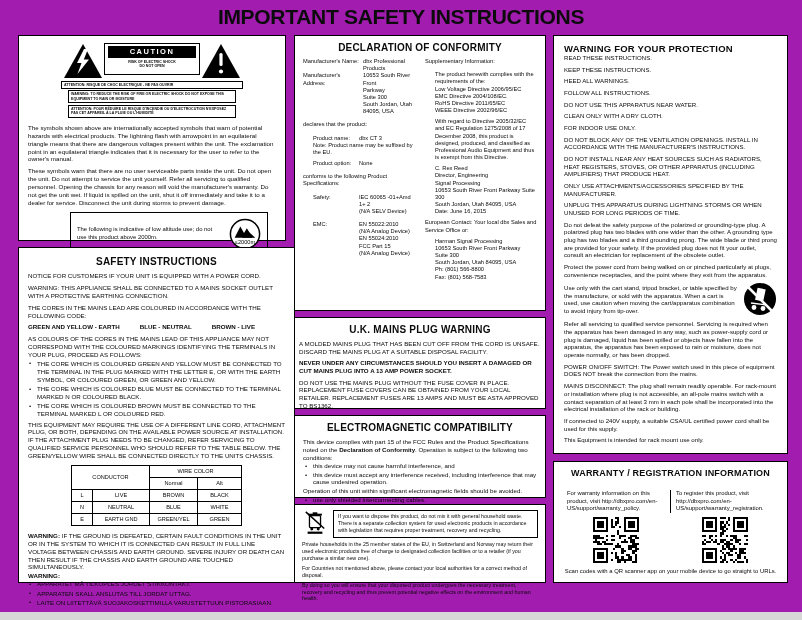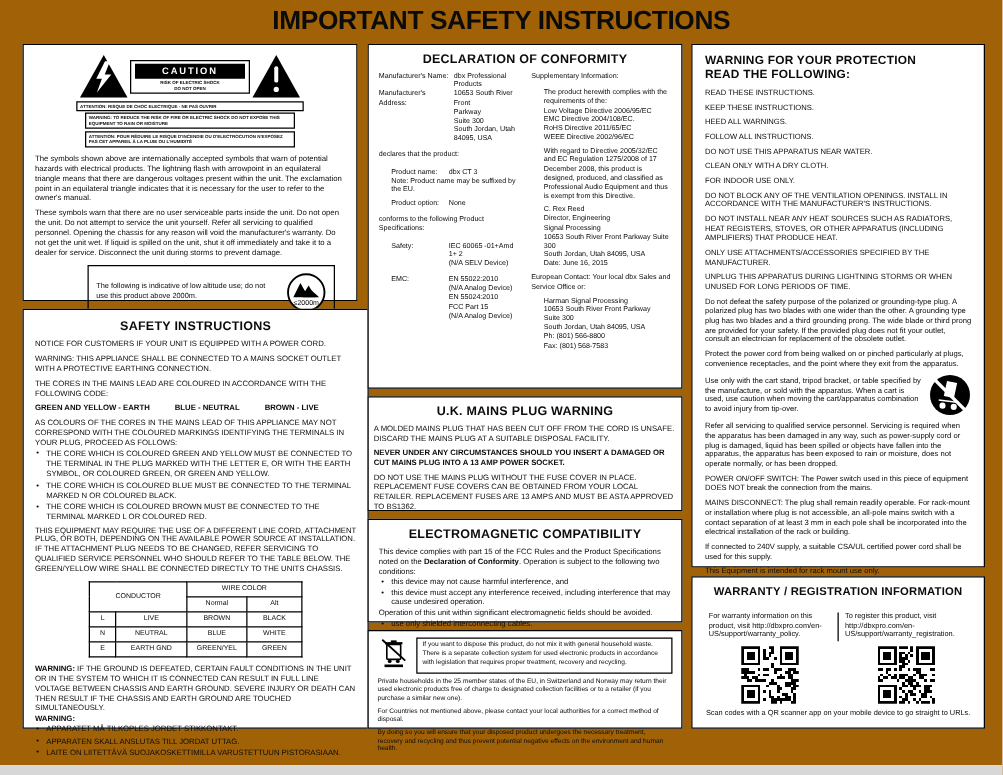--- a/index.html
+++ b/index.html
@@ -1,17 +1,17 @@
 <!DOCTYPE html>
 <html><head>
 <meta charset="utf-8">
 <style>
   * { box-sizing: border-box; margin: 0; padding: 0; }
   html,body { width:802px; height:620px; background:#fff; }
-  .page { position:relative; width:802px; height:620px; background:#a16207;
+  .page { position:relative; width:802px; height:620px; background:#a21caf;
           font-family:"Liberation Sans", sans-serif; color:#0b0b0b; overflow:hidden; }
   .page-title { position:absolute; top:5px; left:0; right:0; text-align:center;
                 font-size:21px; font-weight:bold; letter-spacing:-0.3px; }
   .box { position:absolute; border:1.5px solid #000; background:#fff; }
   #box-symbols   { left:18px;  top:35px;  width:268px; height:206px; padding:7px 9px 6px; }
   #box-safety    { left:18px;  top:247px; width:277px; height:336px; padding:8px 9px; }
   #box-doc       { left:294px; top:35px;  width:252px; height:276px; padding:6px 8px; }
   #box-uk        { left:294px; top:317px; width:252px; height:92px;  padding:6px 4px; }
   #box-emc       { left:294px; top:415px; width:252px; height:83px;  padding:6px 8px; }
   #box-disposal  { left:294px; top:504px; width:252px; height:79px;  padding:5px 7px; }
@@ -26,21 +26,21 @@
   .fb  { font-size:6.2px; line-height:1.27; }
   .fg  { font-size:6.1px; line-height:1.26; }
   .fd  { font-size:5.7px; line-height:1.26; }
   .fdi { font-size:5.3px; line-height:1.28; }
   .p   { margin-bottom:4px; }
   .pt  { margin-bottom:3.5px; }
   .bold { font-weight:bold; }
 
   
   .caution-wrap { width:182px; margin:0 auto 6px; }
-  .caution-row { display:flex; align-items:flex-end; justify-content:center; }
+  .caution-row { display:flex; justify-content:center; }
   .tri { width:40px; height:36px; flex:0 0 auto; }
   .caution-center { border:1px solid #000; width:96px; padding:2px 3px 1px; margin:0 1px 4px; text-align:center; }
   .caution-chip { background:#000; color:#fff; font-weight:bold; font-size:7.5px;
                   letter-spacing:1.5px; padding:1px 0 2px; margin-bottom:1.5px; }
   .micro  { font-size:3.6px; line-height:1.25; font-weight:bold; }
   .microb { border:1px solid #000; padding:1px 2px; margin:1.5px auto 0; text-align:left; }
   .strip-full { width:182px; }
   .strip-inner { width:168px; }
 
   
@@ -326,21 +326,20 @@
       </div>
       <div class="disp-note fdi">If you want to dispose this product, do not mix it with general household waste. There is a separate collection system for used electronic products in accordance with legislation that requires proper treatment, recovery and recycling.</div>
     </div>
     <p class="fdi pt">Private households in the 25 member states of the EU, in Switzerland and Norway may return their used electronic products free of charge to designated collection facilities or to a retailer (if you purchase a similar new one).</p>
     <p class="fdi pt">For Countries not mentioned above, please contact your local authorities for a correct method of disposal.</p>
     <p class="fdi">By doing so you will ensure that your disposed product undergoes the necessary treatment, recovery and recycling and thus prevent potential negative effects on the environment and human health.</p>
   </div>
 
   <div class="box" id="box-protect">
     <div class="h2">WARNING FOR YOUR PROTECTION</div>
-    <div class="h2" style="margin-bottom:6px;">READ THE FOLLOWING:</div>
     <p class="fg p">READ THESE INSTRUCTIONS.</p>
     <p class="fg p">KEEP THESE INSTRUCTIONS.</p>
     <p class="fg p">HEED ALL WARNINGS.</p>
     <p class="fg p">FOLLOW ALL INSTRUCTIONS.</p>
     <p class="fg p">DO NOT USE THIS APPARATUS NEAR WATER.</p>
     <p class="fg p">CLEAN ONLY WITH A DRY CLOTH.</p>
     <p class="fg p">FOR INDOOR USE ONLY.</p>
     <p class="fg p">DO NOT BLOCK ANY OF THE VENTILATION OPENINGS. INSTALL IN ACCORDANCE WITH THE MANUFACTURER'S INSTRUCTIONS.</p>
     <p class="fg p">DO NOT INSTALL NEAR ANY HEAT SOURCES SUCH AS RADIATORS, HEAT REGISTERS, STOVES, OR OTHER APPARATUS (INCLUDING AMPLIFIERS) THAT PRODUCE HEAT.</p>
     <p class="fg p">ONLY USE ATTACHMENTS/ACCESSORIES SPECIFIED BY THE MANUFACTURER.</p>

